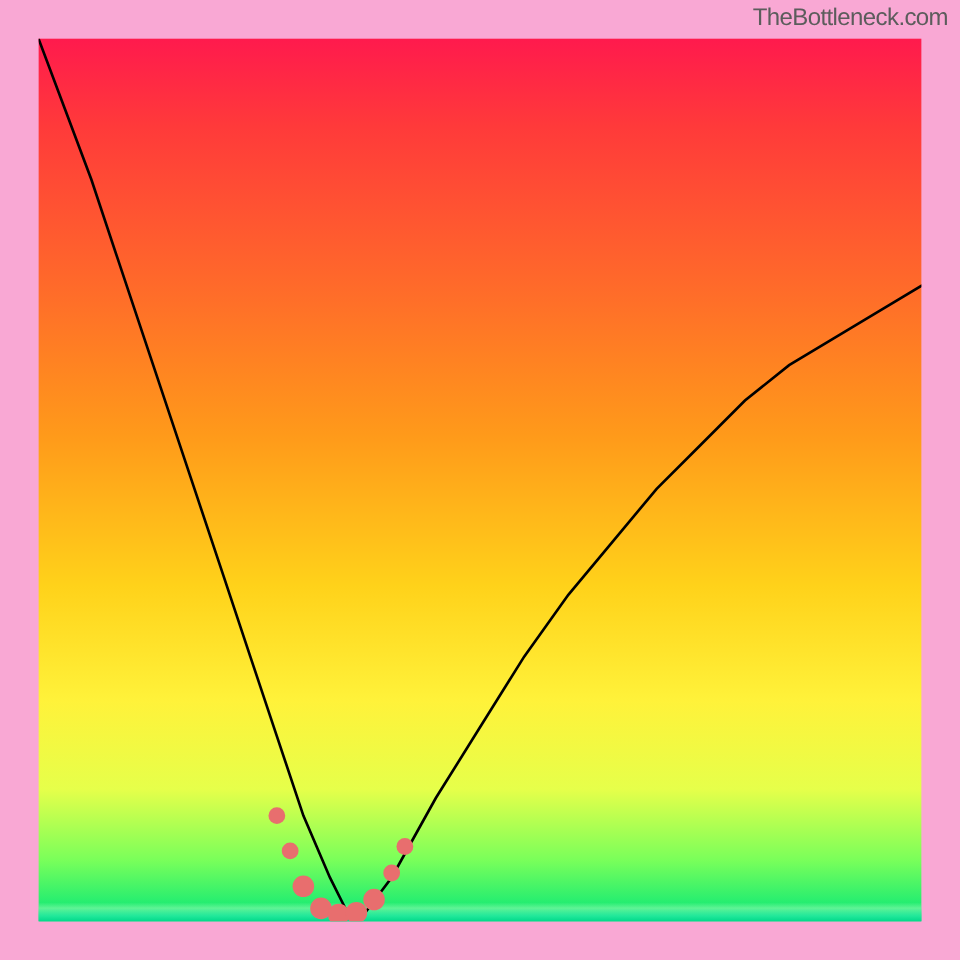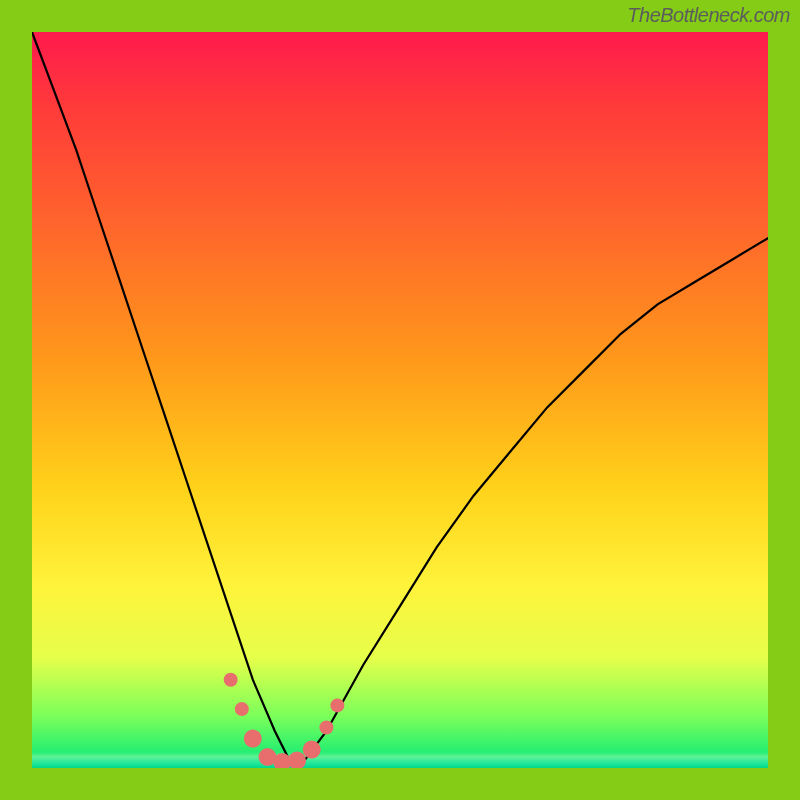--- a/index.html
+++ b/index.html
@@ -7,22 +7,21 @@
     padding: 0;
     width: 800px;
     height: 800px;
     background: #000;
     overflow: hidden;
     font-family: Arial, Helvetica, sans-serif;
   }
   .frame {
     position: absolute;
     inset: 0;
-    background: #84cc16;
-    font-style: italic;
+    background: #f9a8d4;
   }
   .plot-area {
     position: absolute;
     left: 32px;
     top: 32px;
     width: 736px;
     height: 736px;
     overflow: hidden;
   }
   .gradient-bg {

